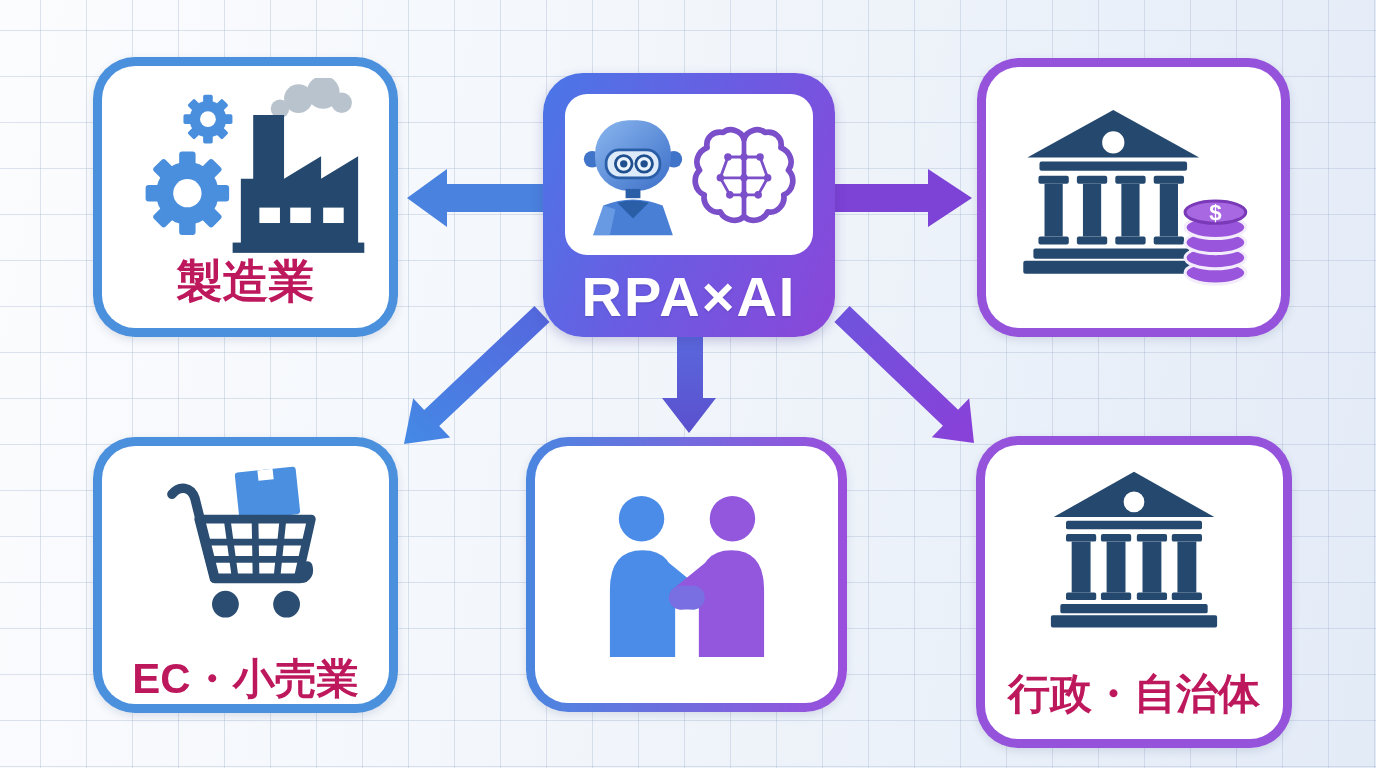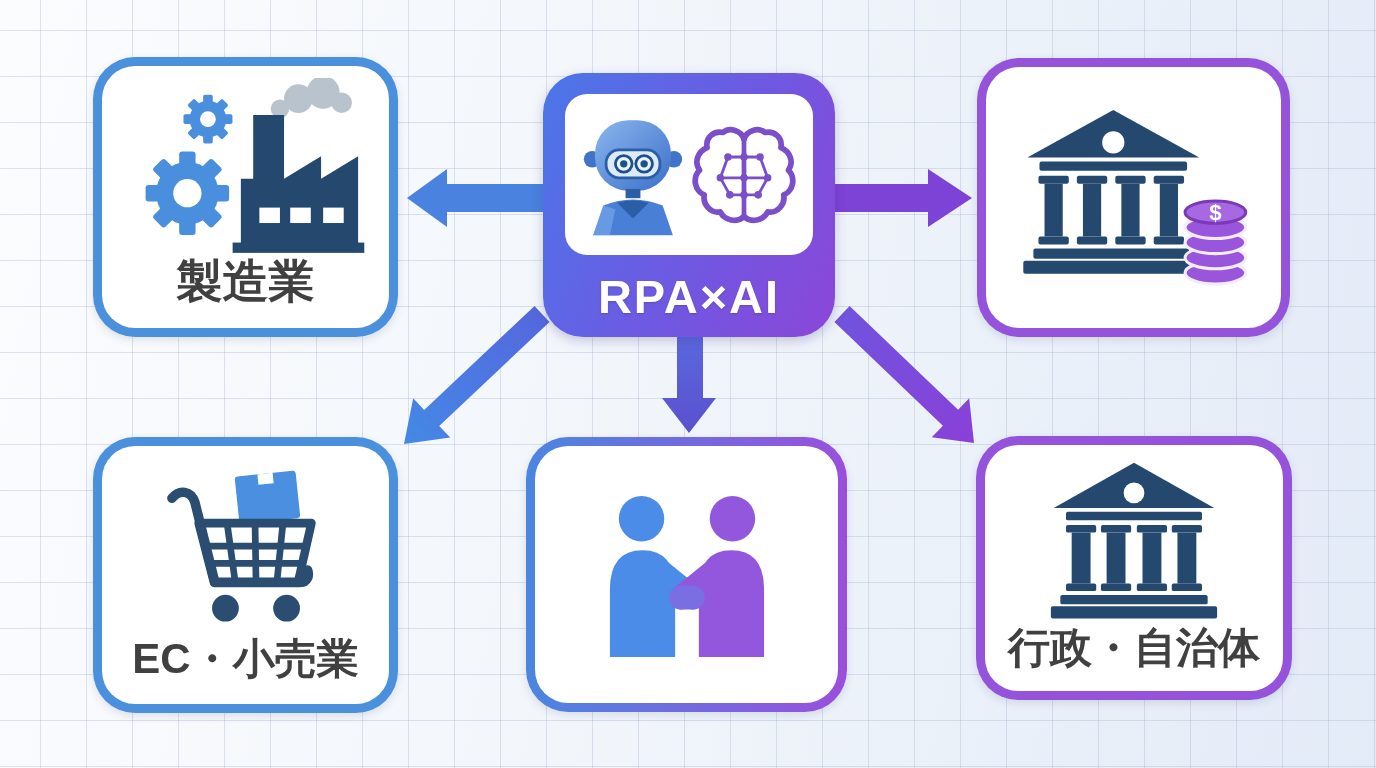--- a/index.html
+++ b/index.html
@@ -47,34 +47,34 @@
   }
   .icon-area {
     flex: 1;
     width: 100%;
     display: flex;
     align-items: center;
     justify-content: center;
   }
   .box-label {
     font-weight: 900;
-    color: #404040;
+    color: #be185d;
     line-height: 1;
     white-space: nowrap;
     padding-bottom: 8px;
   }
 
   .box-mfg { left: 93px;  top: 57px;  width: 305px; height: 280px; background: #4a90dd; }
   .box-fin { left: 977px; top: 58px;  width: 313px; height: 279px; background: #9553dc; }
   .box-ec  { left: 93px;  top: 437px; width: 305px; height: 276px; background: #4a90dd; }
   .box-hr  { left: 526px; top: 437px; width: 321px; height: 275px; background: linear-gradient(90deg, #4a86e0, #9a4fdc); }
-  .box-gov { left: 976px; top: 436px; width: 316px; height: 264px; background: #9553dc; }
+  .box-gov { left: 976px; top: 436px; width: 316px; height: 312px; background: #9553dc; }
 
   .box-mfg .box-label, .box-fin .box-label { font-size: 46px; }
-  .box-ec .box-label, .box-hr .box-label, .box-gov .box-label { font-size: 42px; }
+  .box-ec .box-label, .box-hr .box-label, .box-gov .box-label { font-size: 42px; margin-top: 28px; }
 
   
   .center-box {
     position: absolute;
     z-index: 3;
     left: 543px; top: 73px;
     width: 292px; height: 264px;
     border-radius: 40px;
     background: linear-gradient(115deg, #4a77e8 0%, #6d5ae2 52%, #8b46d8 100%);
     box-shadow: 0 4px 12px rgba(60, 50, 140, 0.25);
@@ -94,21 +94,21 @@
     gap: 8px;
   }
   .center-label-wrap {
     flex: 1;
     display: flex;
     align-items: center;
     justify-content: center;
   }
   .center-label {
     color: #ffffff;
-    font-size: 47px;
+    font-size: 56px;
     font-weight: 900;
     letter-spacing: 2px;
     text-shadow: 0 1px 2px rgba(40,30,90,0.25);
   }
 </style>
 </head>
 <body>
 
 <div class="canvas">
 

